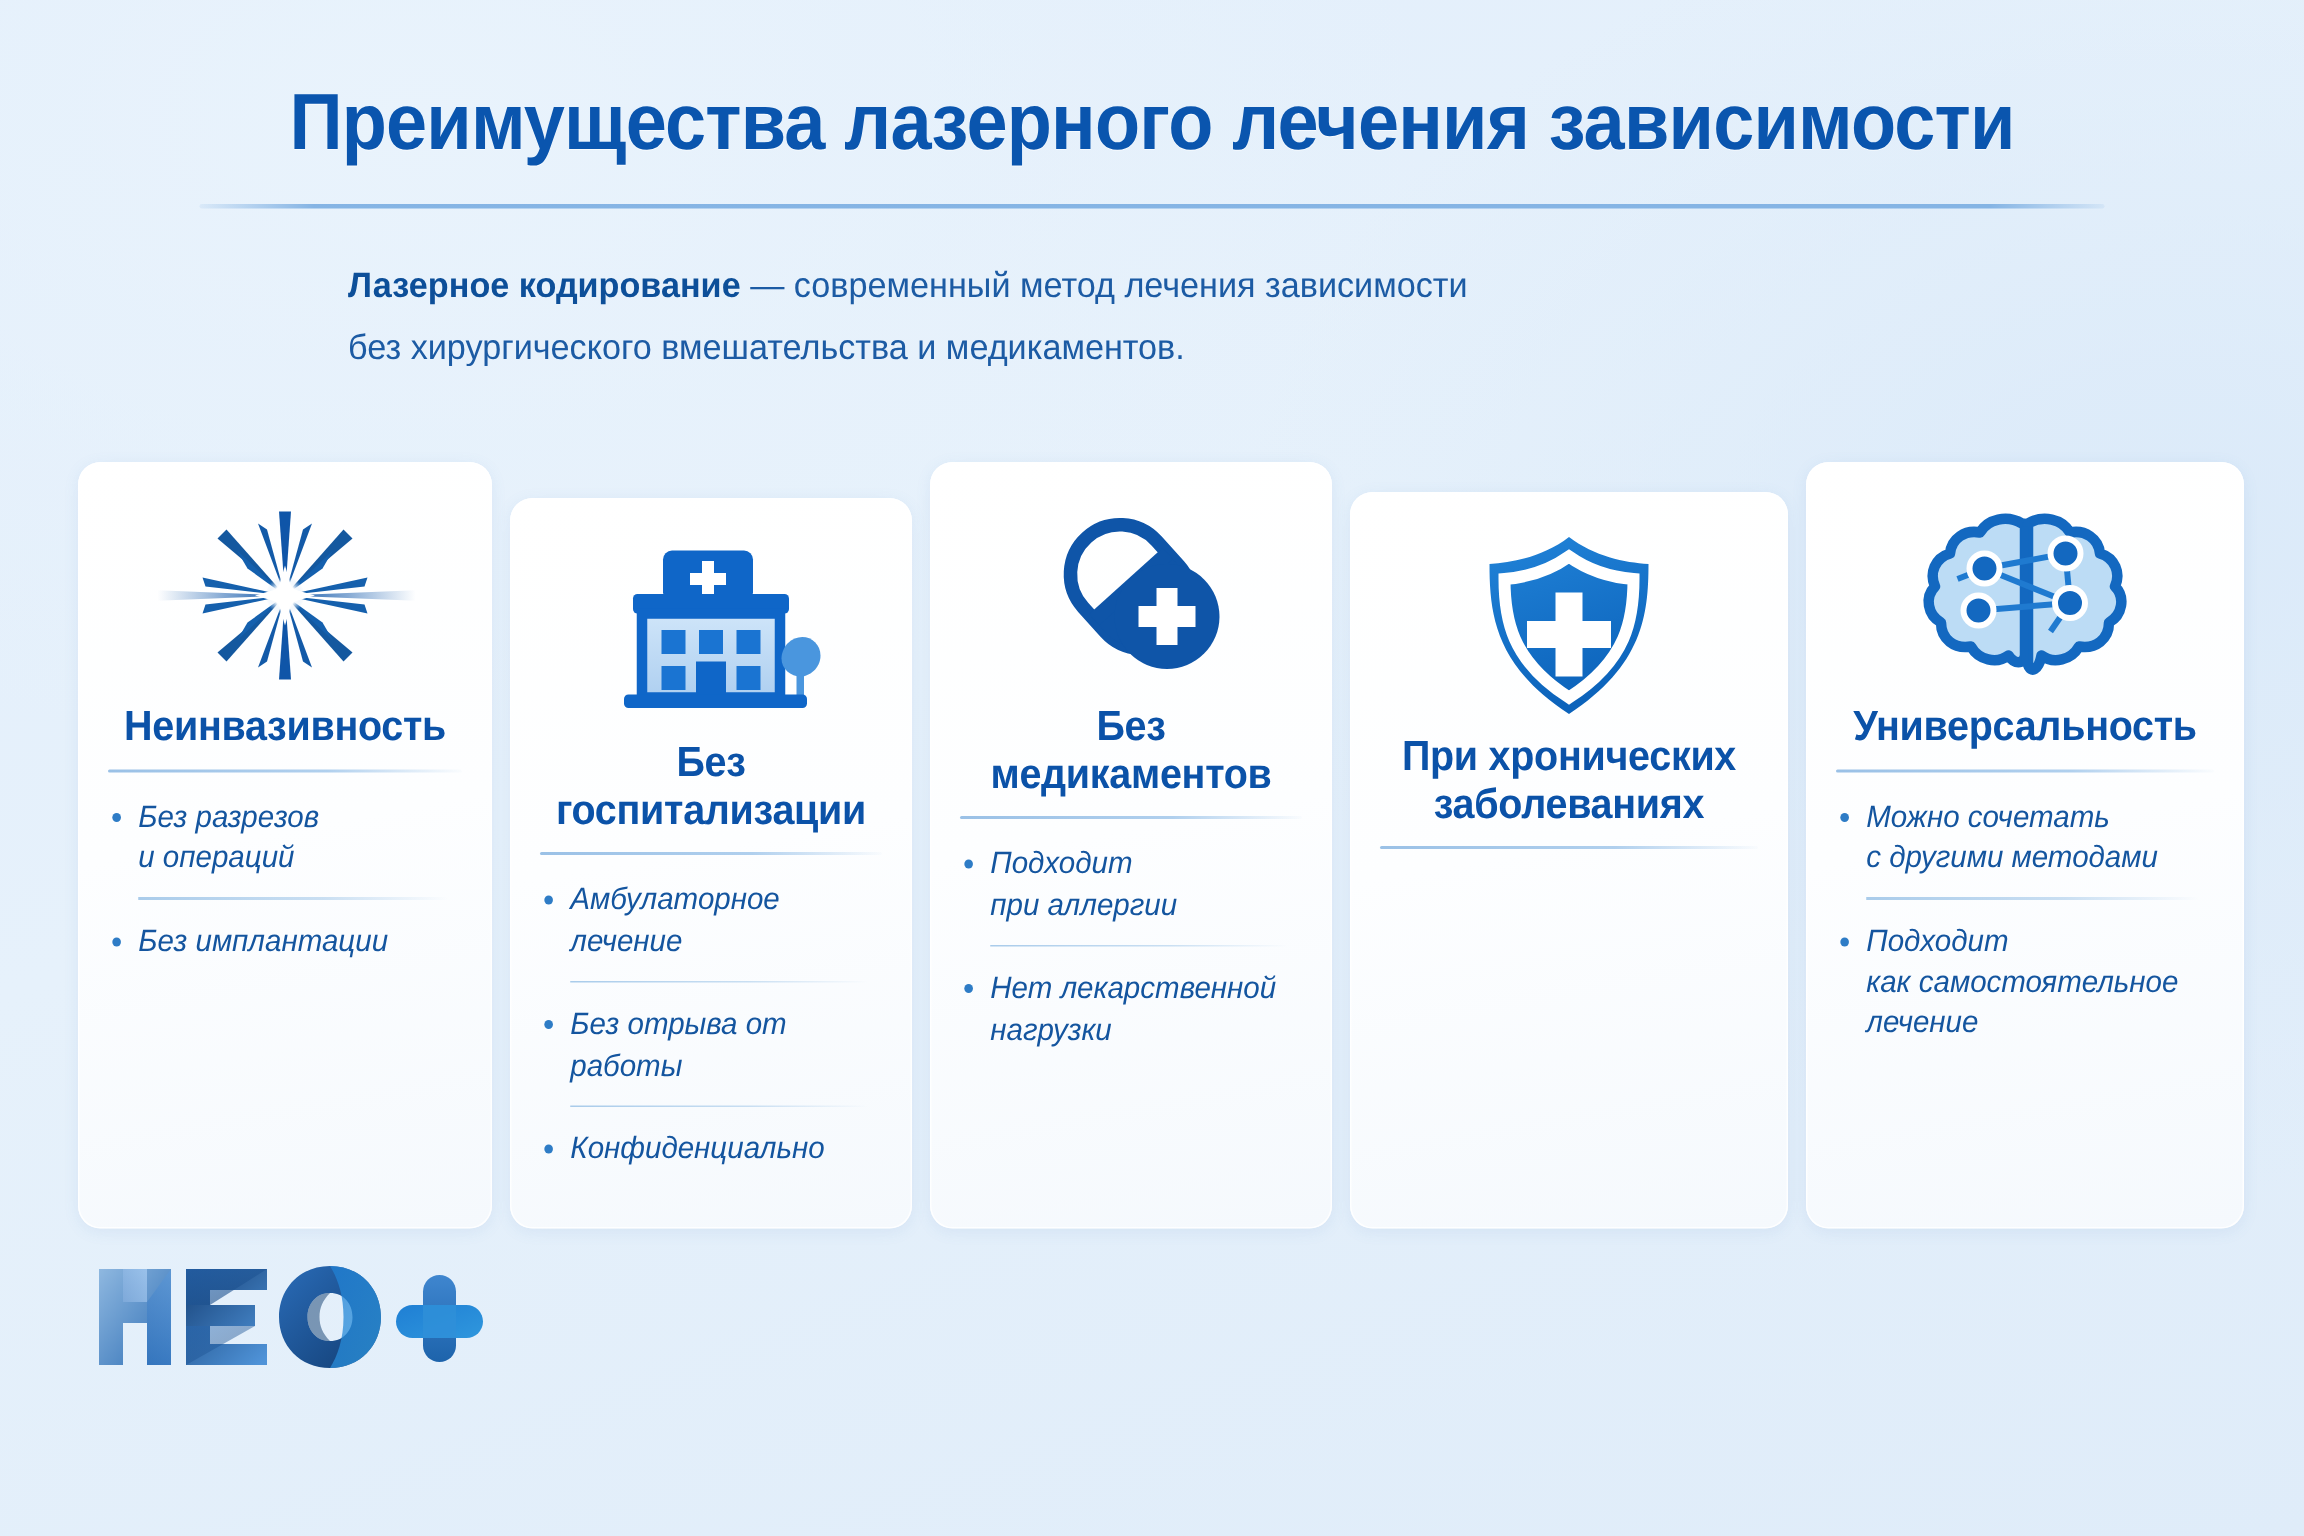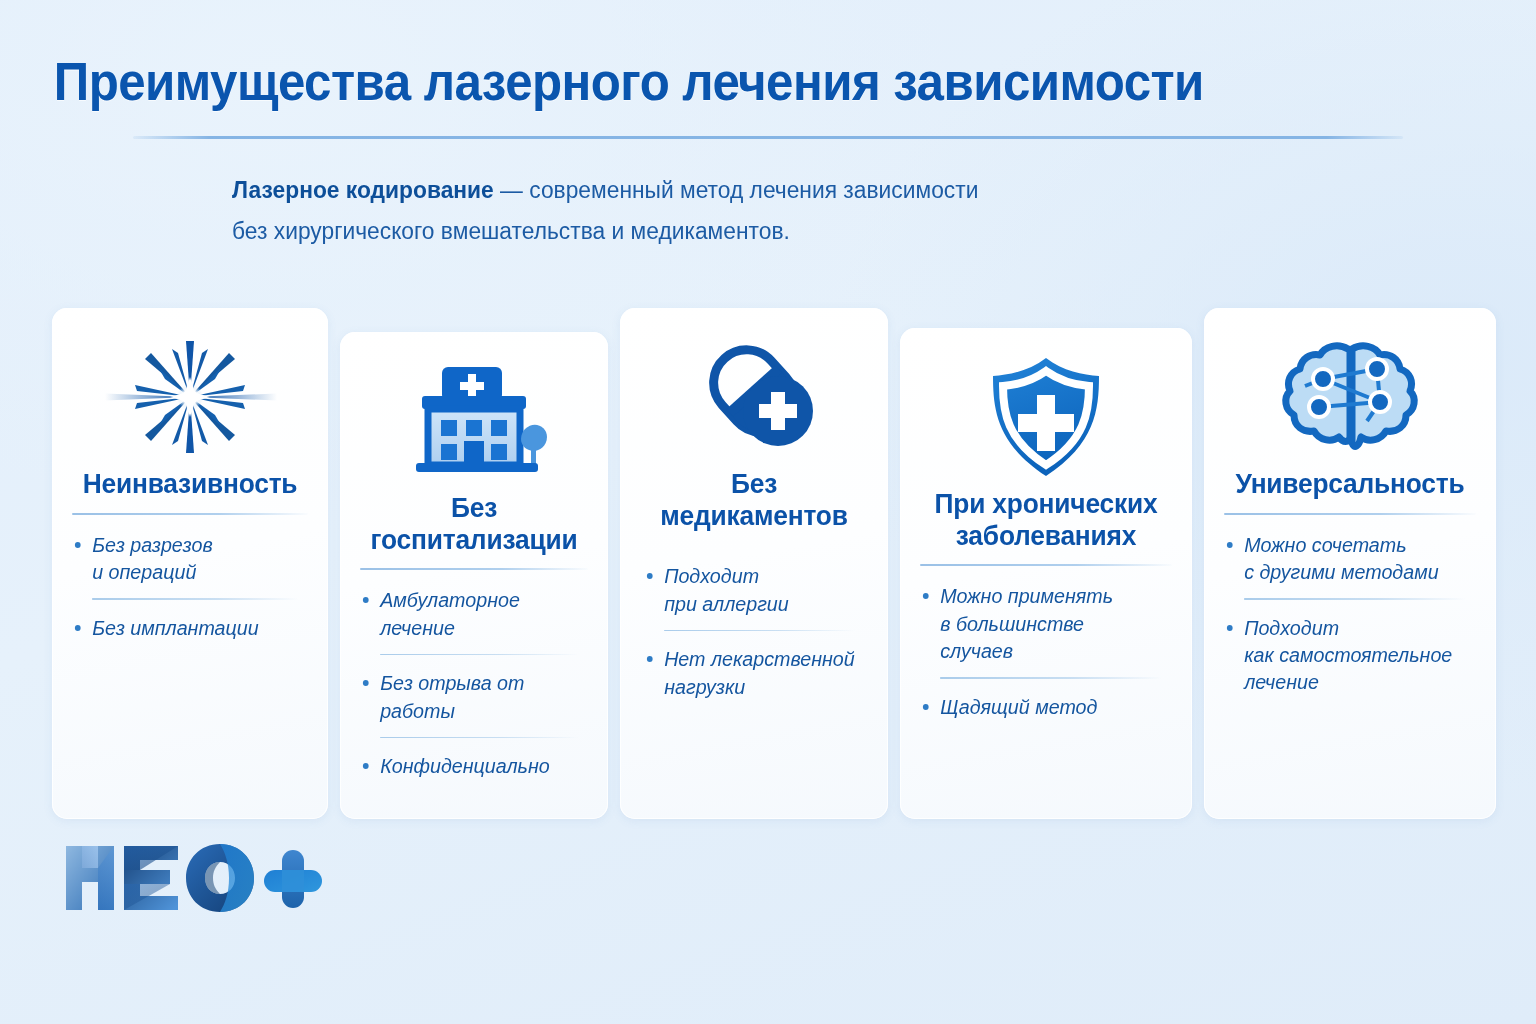--- a/index.html
+++ b/index.html
@@ -21,21 +21,21 @@
     background:
       radial-gradient(ellipse 1100px 700px at 18% 8%, #e9f3fc 0%, rgba(233,243,252,0) 62%),
       radial-gradient(ellipse 900px 620px at 95% 35%, #dbeaf9 0%, rgba(219,234,249,0) 70%),
       linear-gradient(160deg, #e2eefb 0%, #e6f1fb 42%, #dfecf9 100%);
     box-sizing: border-box;
   }
 
   
   .header {
     padding-top: 54px;
-    text-align: left;
+    text-align: center;
   }
   .poster-title {
     margin: 0;
     font-size: 53px;
     line-height: 1.04;
     font-weight: 700;
     letter-spacing: -0.6px;
     color: #0a55ae;
     font-family: "Liberation Sans Narrow", "Liberation Sans", "DejaVu Sans Condensed", sans-serif;
     transform: scaleX(0.93);
@@ -88,21 +88,21 @@
     box-shadow: 0 2px 10px rgba(88,140,200,0.10),
                 0 0 0 1px rgba(255,255,255,0.85) inset;
     padding: 26px 20px 30px 20px;
     box-sizing: border-box;
     display: flex;
     flex-direction: column;
     min-height: 487px;
   }
   .card.w1 { flex: 0 0 276px; }
   .card.w2 { flex: 0 0 268px; margin-top: 24px; }
-  .card.w3 { flex: 0 0 268px; align-items: center; }
+  .card.w3 { flex: 0 0 268px; }
   .card.w4 { flex: 0 0 292px; margin-top: 20px; }
   .card.w5 { flex: 0 0 292px; }
 
   .icon-wrap {
     height: 126px;
     display: flex;
     align-items: center;
     justify-content: center;
     margin-bottom: 8px;
   }
@@ -334,27 +334,20 @@
               <stop offset="1" stop-color="#0c63bb"></stop>
             </linearGradient>
           </defs>
           <path d="M65 4 C48 17 28 21 12 22 C12 56 16 90 65 122 C114 90 118 56 118 22 C102 21 82 17 65 4 Z" fill="url(#shieldG)"></path>
           <path d="M65 17 C51 27 35 31 22 32 C22 58 26 86 65 111 C104 86 108 58 108 32 C95 31 79 27 65 17 Z" fill="none" stroke="#ffffff" stroke-width="8"></path>
           <path d="M56 41 h18 v19 h19 v18 h-19 v19 h-18 v-19 h-19 v-18 h19 z" fill="#ffffff"></path>
         </svg>
       </div>
       <h2 class="card-title">При хронических<br>заболеваниях</h2>
       <div class="card-rule"></div>
-      <ul class="bullets">
-        <li><span class="dot"></span><span>Можно применять<br>в большинстве случаев</span></li>
-        <li class="sep-holder">
-            <div class="bullet-sep"></div>
-          </li>
-        <li><span class="dot"></span><span>Щадящий метод</span></li>
-      </ul>
     </div>
 
     <div class="card w5">
       <div class="icon-wrap">
         <svg width="150" height="116" viewBox="0 0 150 116" aria-hidden="true">
           <g>
             <path d="M73 10 C63 4 50 7 45 16 C35 14 26 20 25 30 C15 33 11 43 15 52 C8 59 10 71 19 76 C19 87 28 94 39 92 C44 101 56 104 64 98 C68 104 74 104 75 98 L75 14 C75 9 74 10 73 10 Z" fill="#bcdcf5" stroke="#1368c0" stroke-width="7" stroke-linejoin="round"></path>
             <path d="M77 10 C87 4 100 7 105 16 C115 14 124 20 125 30 C135 33 139 43 135 52 C142 59 140 71 131 76 C131 87 122 94 111 92 C106 101 94 104 86 98 C84 108 79 110 77 104 Z" fill="#bcdcf5" stroke="#1368c0" stroke-width="7" stroke-linejoin="round"></path>
             <line x1="75" y1="12" x2="75" y2="104" stroke="#1368c0" stroke-width="5"></line>
           </g>

